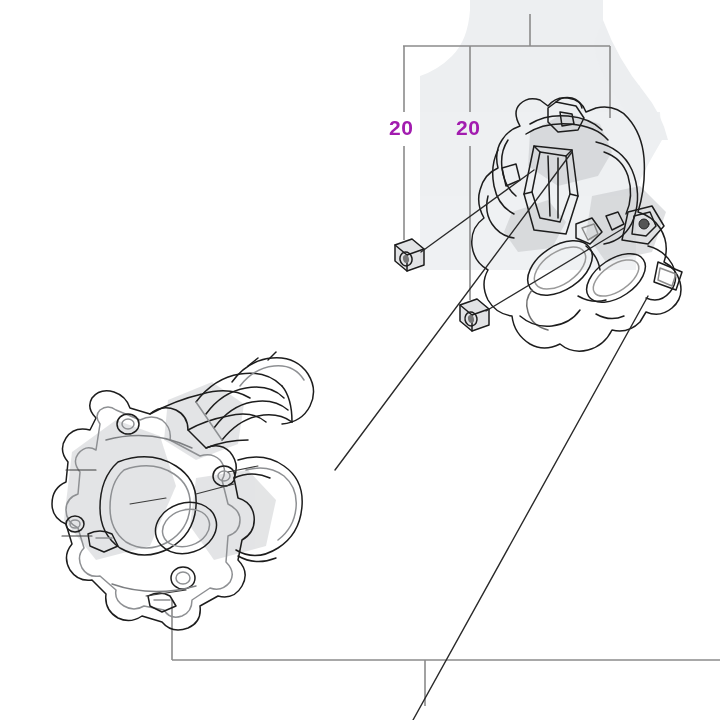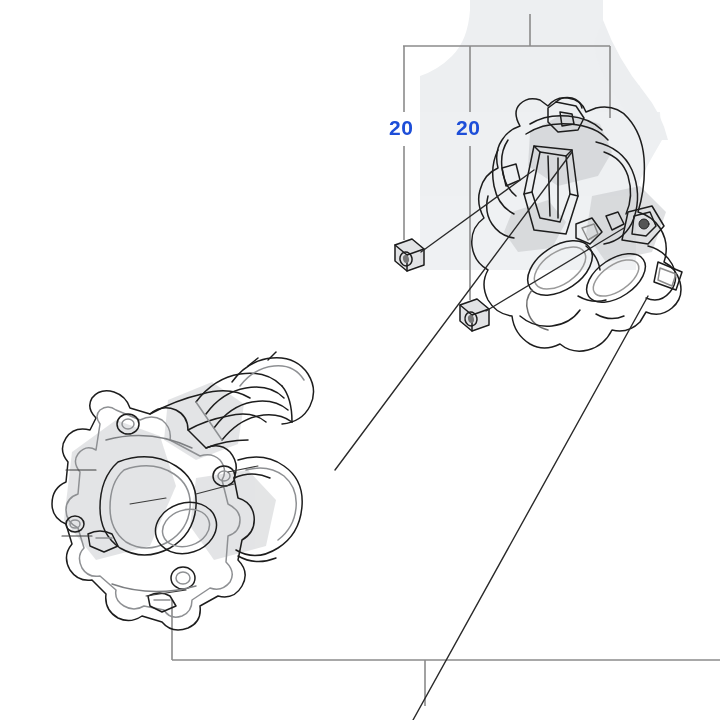--- a/index.html
+++ b/index.html
@@ -7,21 +7,21 @@
     width:720px;height:720px;overflow:hidden;position:relative;
     font-family:"Liberation Sans", sans-serif;
   }
   #stage{position:absolute;left:0;top:0;width:720px;height:720px;}
   svg.layer{position:absolute;left:0;top:0;width:720px;height:720px;}
   .callout-label{
     position:absolute;
     font-family:"Liberation Sans", sans-serif;
     font-weight:bold;
     font-size:21px;
-    color:#1d4ed8;
+    color:#a21caf;
     letter-spacing:0.5px;
     line-height:1;
     white-space:nowrap;
     user-select:none;
   }
   #label-20-a{left:389px;top:117px;}
   #label-20-b{left:456px;top:117px;}
 </style>
 </head>
 <body>

